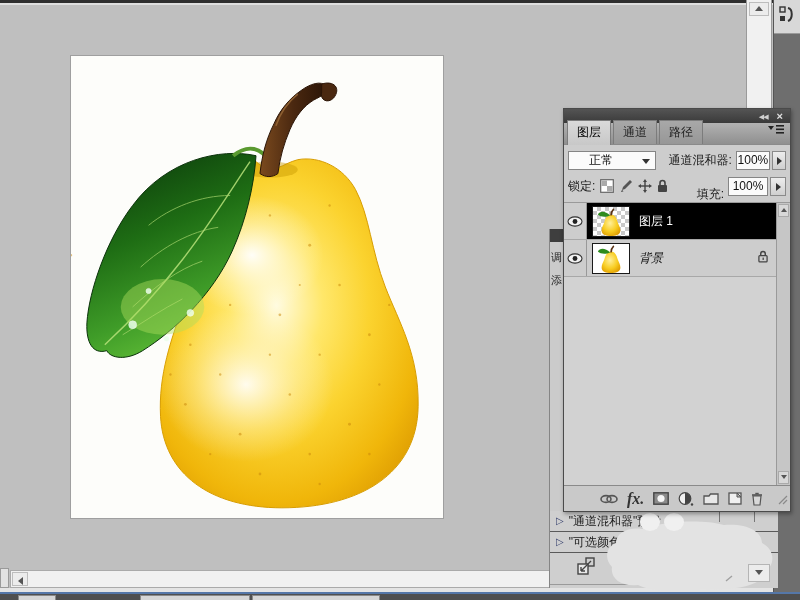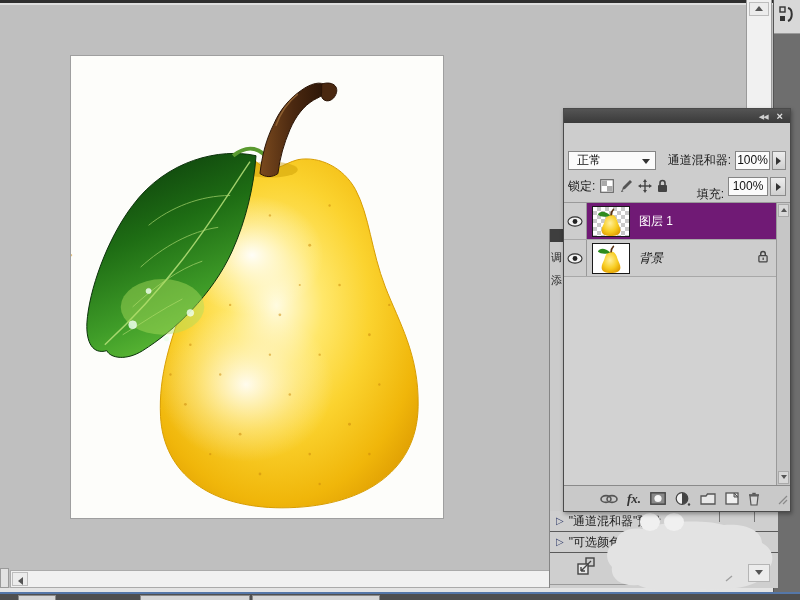--- a/index.html
+++ b/index.html
@@ -63,53 +63,53 @@
   .panel-title { position:relative; height:14px; background:linear-gradient(#545454,#3a3a3a); display:flex; justify-content:flex-end; align-items:center; gap:9px; padding-right:7px; }
   .panel-collapse { font-size:7px; color:#cfcfcf; letter-spacing:-1px; line-height:1; }
   .panel-close { font-size:11px; color:#e0e0e0; line-height:1; font-weight:bold; }
   .tabbar { position:relative; height:22px; background:linear-gradient(#b2b2b2,#8f8f8f); display:flex; align-items:flex-end; padding-left:3px; border-bottom:1px solid #8a8a8a; }
   .tab { font-size:12px; color:#222; padding:3px 9px 3px; border:1px solid #7c7c7c; border-bottom:none; background:linear-gradient(#a8a8a8,#979797); margin-right:2px; }
   .tab.active { background:linear-gradient(#dadada,#c8c8c8); color:#000; position:relative; top:1px; padding-bottom:4px; }
   .tab-menu { margin-left:auto; margin-right:6px; margin-bottom:5px; }
 
   .panel-body { position:absolute; left:0; top:36px; right:0; bottom:0; background:#cdcdcd; }
   .ctrl-row1 { position:absolute; left:4px; top:5px; right:4px; height:20px; display:flex; align-items:center; }
-  .combo { width:100px; height:19px; background:#fbfbfb; border:1px solid #858585; display:flex; align-items:flex-end; font-size:12px; color:#111; padding-left:8px; position:relative; }
+  .combo { width:100px; height:19px; background:#fbfbfb; border:1px solid #858585; display:flex; align-items:flex-end; font-size:12px; color:#111; padding-left:20px; position:relative; }
   .combo-arrow { position:absolute; right:5px; top:7px; width:0; height:0; border-left:4px solid transparent; border-right:4px solid transparent; border-top:5px solid #333; }
   .lbl { font-size:12px; color:#1a1a1a; white-space:nowrap; }
   .valbox { width:40px; height:19px; background:#fbfbfb; border:1px solid #858585; font-size:12px; color:#111; display:flex; align-items:center; justify-content:center; }
   .popbtn { width:16px; height:19px; background:linear-gradient(#ededed,#cfcfcf); border:1px solid #8a8a8a; margin-left:2px; }
   .ctrl-row2 { position:absolute; left:4px; top:31px; right:4px; height:20px; display:flex; align-items:center; }
   .lockicons { display:flex; gap:5px; margin-left:5px; align-items:center; }
   .lockicons svg { display:block; }
 
   .list { position:absolute; left:0; top:57px; right:0; bottom:26px; background:#d2d2d2; border-top:1px solid #9a9a9a; }
   .layer-row { position:relative; height:37px; display:flex; align-items:center; border-bottom:1px solid #a8a8a8; background:#cdcdcd; }
-  .layer-row.selected { background:#701a75; }
+  .layer-row.selected { background:#000000; }
   .eye-cell { width:23px; height:100%; border-right:1px solid #999; display:flex; align-items:center; justify-content:center; background:#cdcdcd; }
   .thumb { width:38px; height:31px; border:1px solid #1a1a1a; margin-left:5px; background:#fff; overflow:hidden; }
   .thumb.checker { background-image:
       linear-gradient(45deg,#c9c9c9 25%,transparent 25%,transparent 75%,#c9c9c9 75%),
       linear-gradient(45deg,#c9c9c9 25%,#ffffff 25%,#ffffff 75%,#c9c9c9 75%);
     background-size:8px 8px; background-position:0 0,4px 4px; }
   .layer-name { font-size:12px; margin-left:9px; color:#111; }
   .selected .layer-name { color:#fff; }
   .layer-name.italic { font-style:italic; }
   .row-lock { margin-left:auto; margin-right:22px; }
   .list-scroll { position:absolute; right:0; top:0; width:14px; bottom:0; background:#c6c6c6; border-left:1px solid #9a9a9a; }
   .list-scroll .sb-up { position:absolute; top:1px; left:1px; right:1px; height:13px; background:#d8d8d8; border:1px solid #aaa; }
   .list-scroll .sb-down { position:absolute; bottom:1px; left:1px; right:1px; height:13px; background:#d8d8d8; border:1px solid #aaa; }
   .list-scroll .tri-up { border-left-width:3px; border-right-width:3px; border-bottom-width:4px; margin-top:3px; }
   .list-scroll .tri-down { border-left-width:3px; border-right-width:3px; border-top-width:4px; margin-top:3px; }
 
   .bottombar { position:absolute; left:0; bottom:0; right:0; height:26px; background:#c9c9c9; border-top:1px solid #8a8a8a; display:flex; align-items:center; padding-left:36px; gap:9px; }
   .bbicon { display:flex; align-items:center; justify-content:center; }
   .grip { position:absolute; right:2px; bottom:2px; }
 
-  .fx-text { font-size:13px; font-style:italic; font-weight:bold; color:#333; font-family:"Liberation Serif","DejaVu Serif",serif; }
+  .fx-text { font-size:16px; font-style:italic; font-weight:bold; color:#333; font-family:"Liberation Serif","DejaVu Serif",serif; }
 </style>
 </head>
 <body>
 
 <div class="app">
   <div class="top-strip"></div>
   <div class="top-strip-hl"></div>
 
   <div class="doc">
     <svg viewBox="0 0 374 464">
@@ -273,20 +273,33 @@
     <div class="task-item" style="left:18px;width:38px;"></div>
     <div class="task-item" style="left:140px;width:110px;"></div>
     <div class="task-item" style="left:252px;width:128px;"></div>
   </div>
 
   <div class="panel">
     <div class="panel-title">
       <span class="panel-collapse">◀◀</span>
       <span class="panel-close">×</span>
     </div>
+    <div class="tabbar">
+      <div class="tab active">图层</div>
+      <div class="tab">通道</div>
+      <div class="tab">路径</div>
+      <div class="tab-menu">
+        <svg width="16" height="11" viewBox="0 0 16 11">
+          <path d="M 0 2 l 6 0 l -3 4 Z" fill="#222"></path>
+          <rect x="8" y="1" width="8" height="1.6" fill="#222"></rect>
+          <rect x="8" y="4.5" width="8" height="1.6" fill="#222"></rect>
+          <rect x="8" y="8" width="8" height="1.6" fill="#222"></rect>
+        </svg>
+      </div>
+    </div>
 
     <div class="panel-body">
 
       <div class="ctrl-row1">
         <div class="combo">
           <span>正常</span>
           <span class="combo-arrow"></span>
         </div>
         <span class="lbl" style="margin-left:12px;">通道混和器:</span>
         <div class="valbox" style="margin-left:4px;">100%</div>

